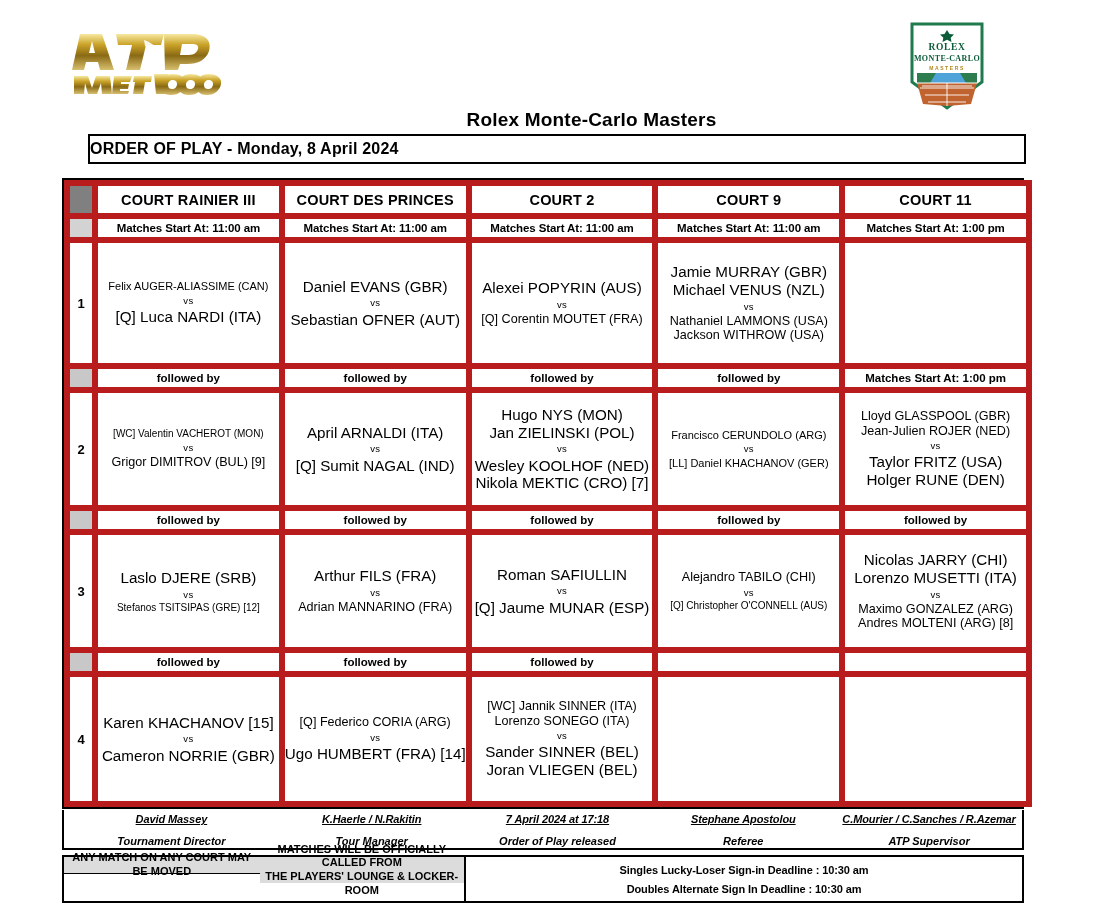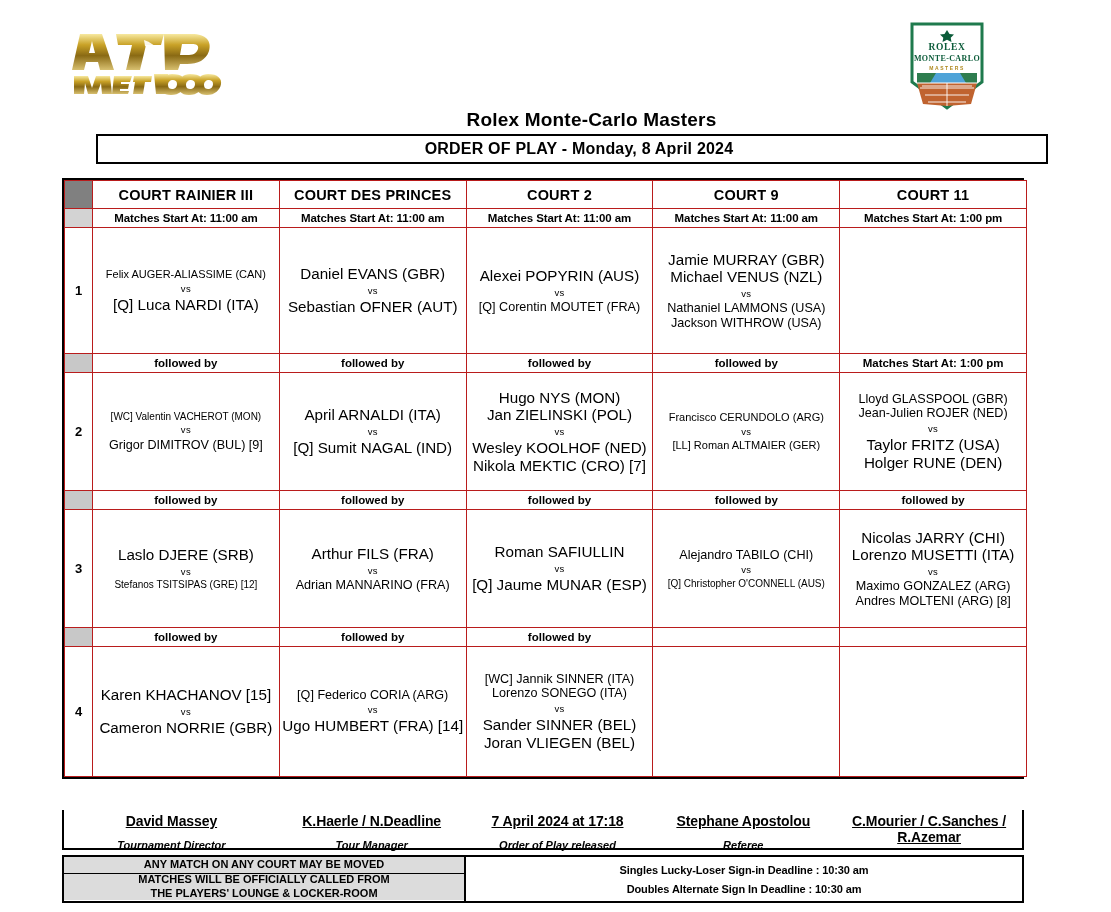--- a/index.html
+++ b/index.html
@@ -17,38 +17,38 @@
   .atp-logo svg{display:block;}
 
   .mc-logo{position:absolute;left:908px;top:20px;width:78px;height:92px;}
 
   
   .tournament-title{
     position:absolute;left:0;top:109px;width:1111px;
     text-align:center;font-size:19px;font-weight:bold;letter-spacing:0.2px;padding-left:36px;
   }
   .oop-bar{
-    position:absolute;left:96px;top:134px;width:934px;height:26px;
+    position:absolute;left:88px;top:134px;width:934px;height:26px;
     border:2.5px solid #000;background:#fff;
-    display:flex;align-items:center;justify-content:center;padding-left:14px;
+    display:flex;align-items:center;
   }
   .oop-bar span{font-size:16px;font-weight:bold;letter-spacing:0.2px;}
 
   
   .grid{
     position:absolute;left:62px;top:178px;width:962px;
     border:2.5px solid #000;
     box-sizing:border-box;
     background:#fff;
   }
   table.sched{
     border-collapse:collapse;width:100%;table-layout:fixed;
   }
   table.sched td{
-    border:1px solid #b91c1c;
+    border:6px solid #b91c1c;
     padding:0;
     vertical-align:middle;
     background:#fff;
   }
   
   col.c-num{width:28px;}
   col.c-court{width:186.8px;}
 
   
   .corner-dark{background:#808080 !important;}
@@ -93,31 +93,31 @@
   .officials{
     position:absolute;left:62px;top:810px;width:962px;height:40px;
     border:2.5px solid #000;border-top:none;box-sizing:border-box;
     display:flex;background:#fff;
   }
   .off-col{
     flex:1 1 0;text-align:center;padding-top:3px;
   }
   .off-col.first{flex:0 0 214.8px;}
   .off-name{
-    display:block;font-size:14px;font-weight:bold;
-    text-decoration:underline;letter-spacing:-0.1px;
+    display:block;font-size:11px;font-weight:bold;
+    text-decoration:underline;letter-spacing:-0.1px;font-style:italic;
   }
   .off-role{display:block;font-size:11px;font-weight:bold;margin-top:10px;font-style:italic;}
 
   
   .notes{
     position:absolute;left:62px;top:855px;width:962px;height:48px;
     border:2.5px solid #000;box-sizing:border-box;display:flex;background:#fff;
   }
-  .notes-left{width:402px;display:flex;flex-direction:column;border-right:2.5px solid #000;box-sizing:border-box;}
+  .notes-left{width:402px;display:flex;border-right:2.5px solid #000;box-sizing:border-box;}
   .note-box{
     background:#dcdcdc;text-align:center;font-size:11px;font-weight:bold;
     display:flex;align-items:center;justify-content:center;flex-direction:column;
     border-bottom:1.5px solid #000;box-sizing:border-box;line-height:1.25;
   }
   .note-box:last-child{border-bottom:none;}
   .note-box.one{height:17px;}
   .note-box.two{height:26px;}
   .notes-right{
     flex:1;display:flex;flex-direction:column;align-items:center;
@@ -279,21 +279,21 @@
                 <span class="pl fs-md">Jan ZIELINSKI (POL)</span>
                 <span class="vs">vs</span>
                 <span class="pl fs-md">Wesley KOOLHOF (NED)</span>
                 <span class="pl fs-md">Nikola MEKTIC (CRO) [7]</span>
               </span>
             </td>
             <td class="match-cell">
               <span class="match-inner">
                 <span class="pl fs-xs">Francisco CERUNDOLO (ARG)</span>
                 <span class="vs">vs</span>
-                <span class="pl fs-xs">[LL] Roman ALTMAIER (GER)</span>
+                <span class="pl fs-xs">[LL] Daniel KHACHANOV (GER)</span>
               </span>
             </td>
             <td class="match-cell">
               <span class="match-inner">
                 <span class="pl fs-sm">Lloyd GLASSPOOL (GBR)</span>
                 <span class="pl fs-sm">Jean-Julien ROJER (NED)</span>
                 <span class="vs">vs</span>
                 <span class="pl fs-md">Taylor FRITZ (USA)</span>
                 <span class="pl fs-md">Holger RUNE (DEN)</span>
               </span>
@@ -386,21 +386,21 @@
         </tbody>
     </table>
   </div>
 
   <div class="officials">
     <div class="off-col first">
       <span class="off-name">David Massey</span>
       <span class="off-role">Tournament Director</span>
     </div>
     <div class="off-col">
-      <span class="off-name">K.Haerle / N.Deadline</span>
+      <span class="off-name">K.Haerle / N.Rakitin</span>
       <span class="off-role">Tour Manager</span>
     </div>
     <div class="off-col">
       <span class="off-name">7 April 2024 at 17:18</span>
       <span class="off-role">Order of Play released</span>
     </div>
     <div class="off-col">
       <span class="off-name">Stephane Apostolou</span>
       <span class="off-role">Referee</span>
     </div>

